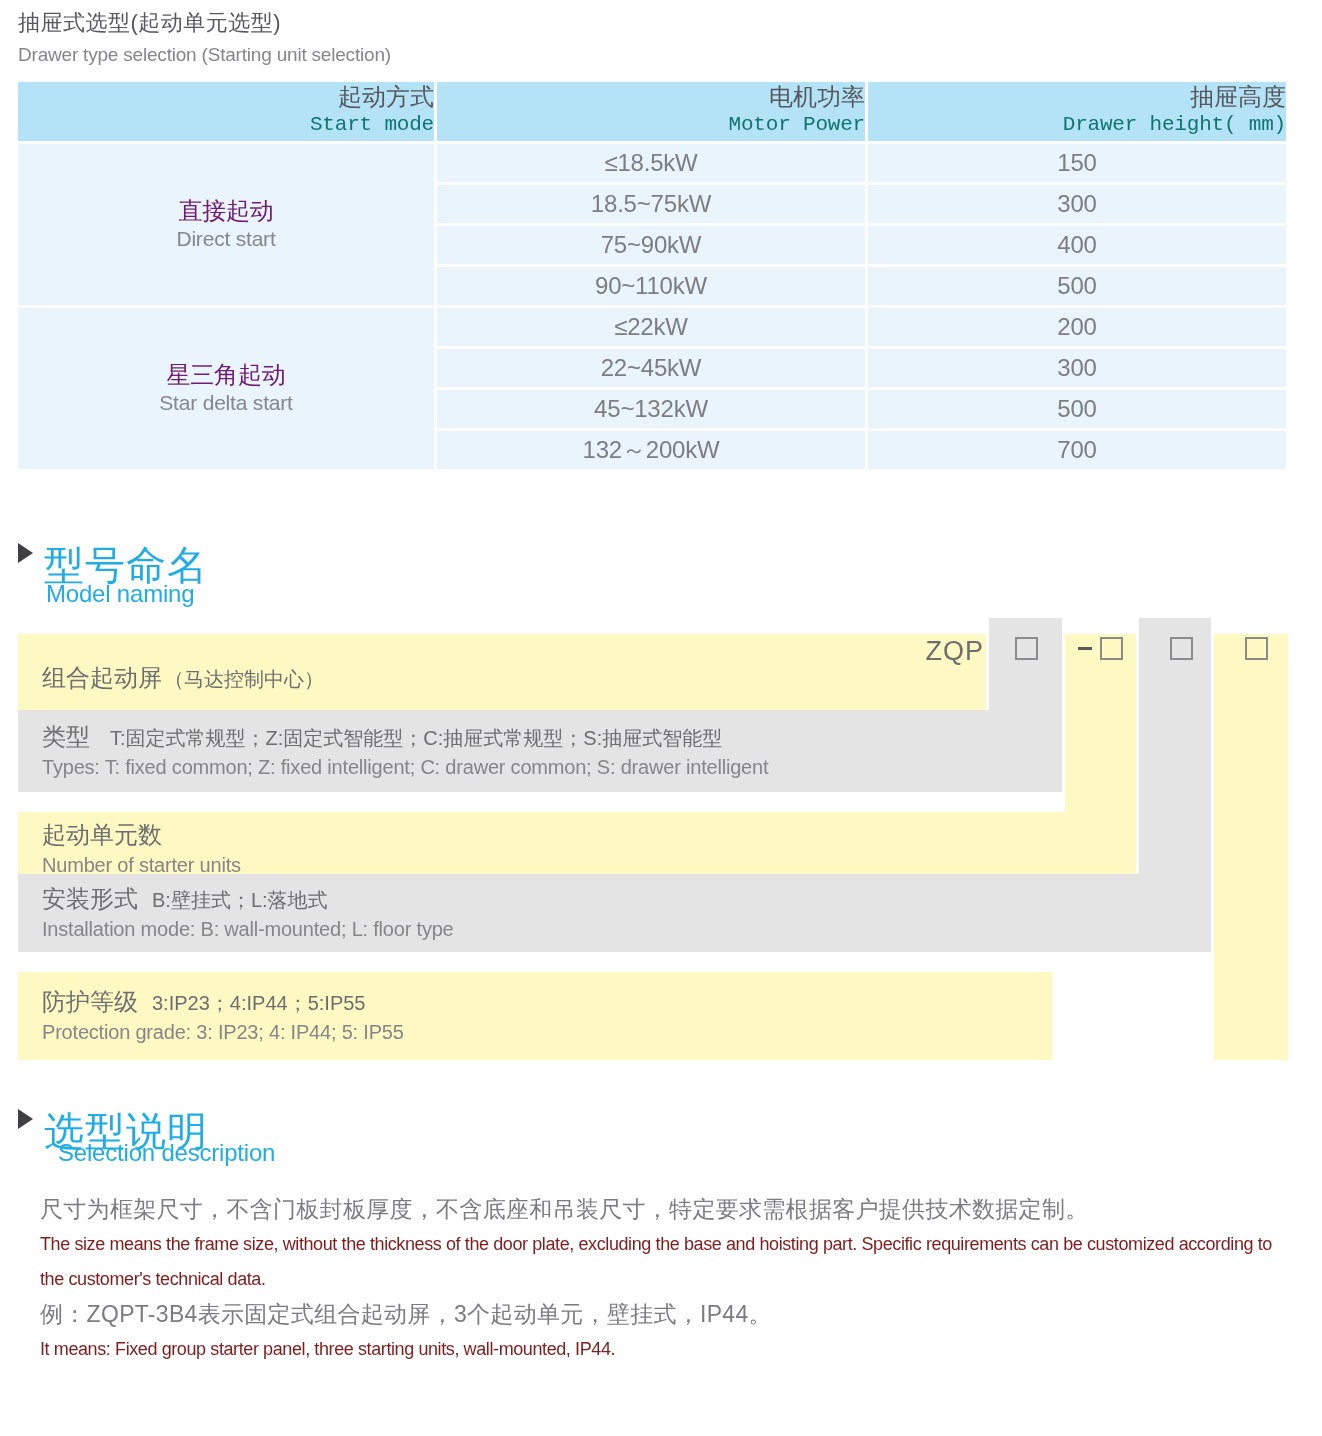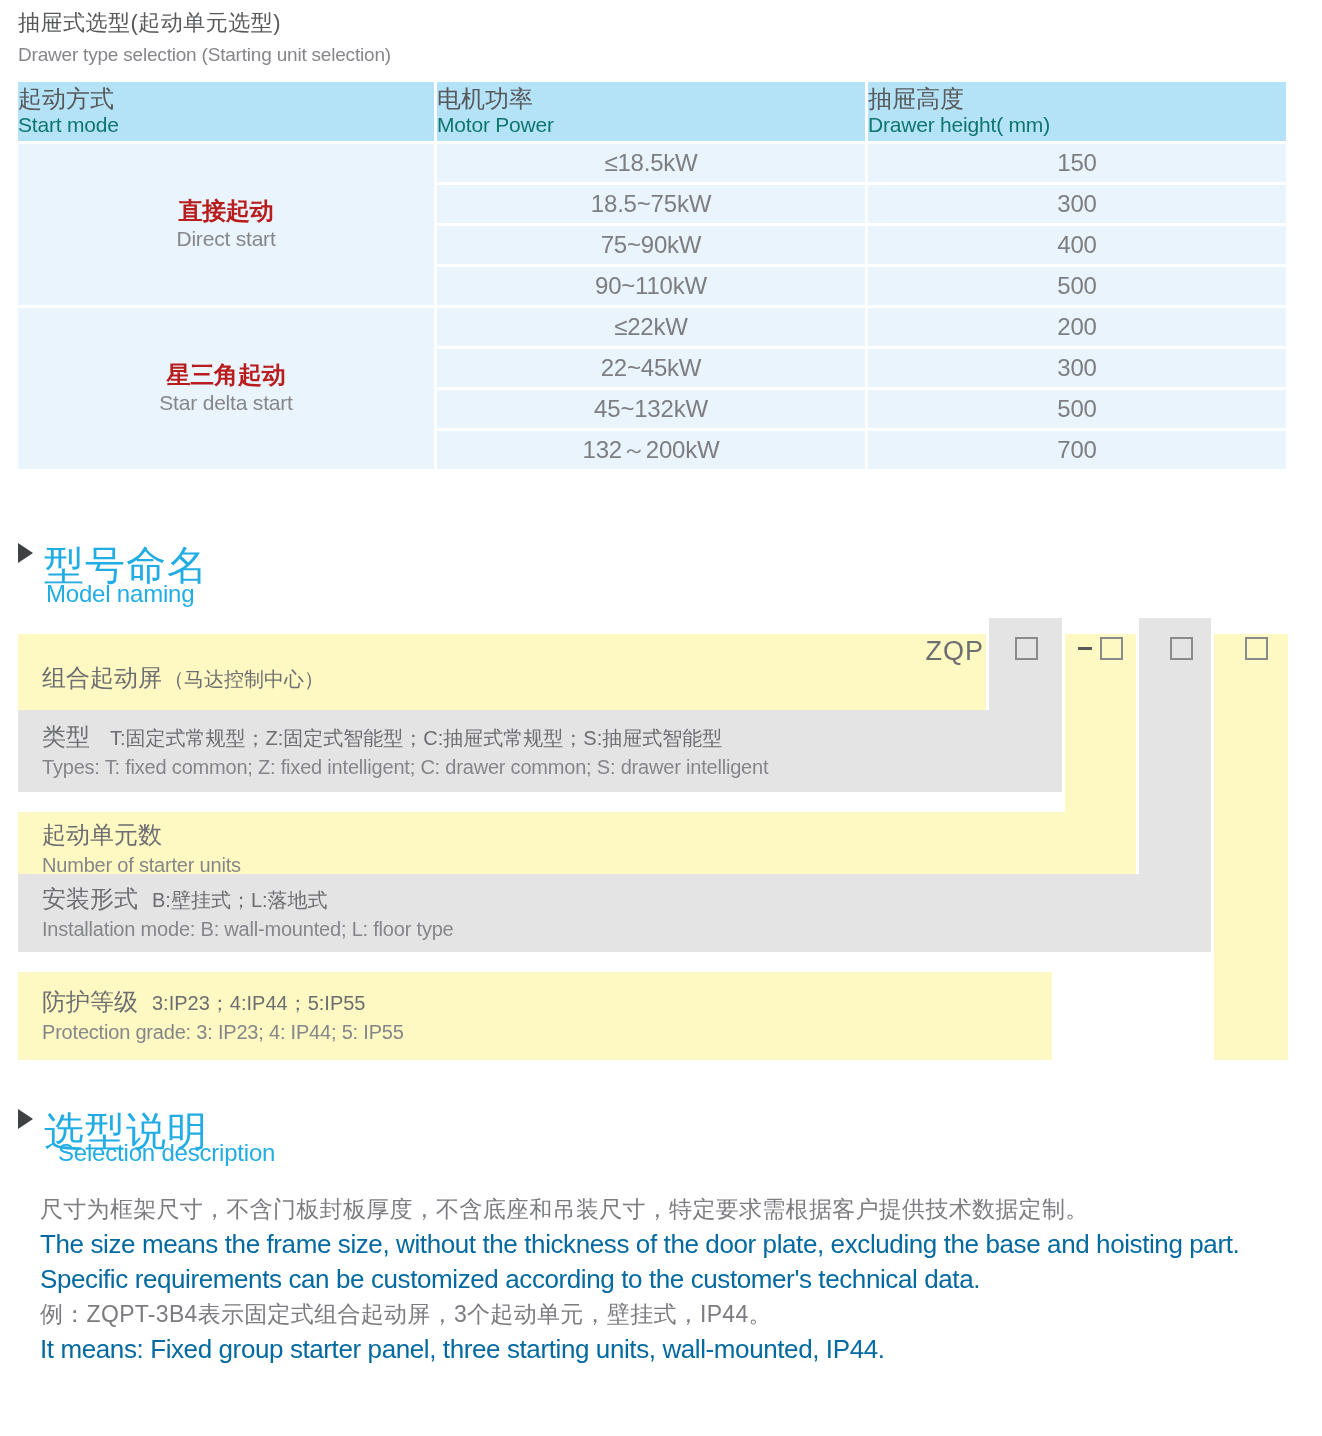--- a/index.html
+++ b/index.html
@@ -10,27 +10,27 @@
   
   .doc-head { position:absolute; left:18px; top:8px; }
   .doc-title-zh { font-size:22px; color:#57585a; letter-spacing:.5px; }
   .doc-title-en { font-size:19px; color:#85868a; margin-top:6px; letter-spacing:-0.2px; }
 
   
   .sel-table { position:absolute; left:18px; top:82px;
     display:grid; grid-template-columns:416px 428px 418px;
     grid-template-rows:59px repeat(8,38px); gap:3px; }
   .sel-table .th { background:#b4e2f7; display:flex; flex-direction:column;
-    align-items:flex-start; justify-content:center; line-height:1.18; }
+    align-items:flex-end; justify-content:center; line-height:1.18;font-family:Liberation Mono, monospace; }
   .sel-table .th .zh { font-size:24px; color:#57585a; }
   .sel-table .th .en { font-size:21px; color:#0f766e; letter-spacing:-0.2px; }
   .sel-table .td { background:#e9f4fc; display:flex; align-items:center; justify-content:center;
     font-size:24px; color:#7d7e81; letter-spacing:-0.2px; }
   .sel-table .mode { flex-direction:column; line-height:1.25; }
-  .sel-table .mode .zh { font-size:24px; color:#b91c1c;font-weight:bold; }
+  .sel-table .mode .zh { font-size:24px; color:#701a75; }
   .sel-table .mode .en { font-size:21px; color:#86878a; }
 
   
   .section-head { position:absolute; left:18px; }
   .tri { position:absolute; left:0; width:0; height:0;
     border-left:15px solid #3f4042; border-top:10px solid transparent; border-bottom:10px solid transparent; }
   .sec-zh { position:absolute; left:26px; top:-14px; font-size:40px; color:#21ade4; letter-spacing:1px; white-space:nowrap; }
   .sec-en { position:absolute; font-size:24px; color:#21ade4; white-space:nowrap; letter-spacing:-0.2px; }
 
   
@@ -45,21 +45,21 @@
   .code-label { position:absolute; left:906px; top:18px; width:60px; text-align:right;
     font-size:27px; color:#6d6e71; letter-spacing:1px; }
   .digit-box { position:absolute; top:19px; width:23px; height:23px;
     border:2px solid #8a8b8d; background:transparent; }
   .model-dash { position:absolute; top:29px; width:14px; height:3px; background:#58595b; }
 
   
   .desc-block { position:absolute; left:40px; top:1192px; width:1258px; }
   .desc-block p { margin:0; line-height:35px; }
   .desc-block p.zh { font-size:23px; color:#7b7c7f; letter-spacing:.3px; }
-  .desc-block p.en { font-size:26px; color:#0369a1; letter-spacing:-0.4px; }
+  .desc-block p.en { font-size:18px; color:#7f1d1d; letter-spacing:-0.4px; }
 </style>
 </head>
 <body>
 
 <div class="page">
 
   <div class="doc-head">
     <div class="doc-title-zh">抽屉式选型(起动单元选型)</div>
     <div class="doc-title-en">Drawer type selection (Starting unit selection)</div>
   </div>

